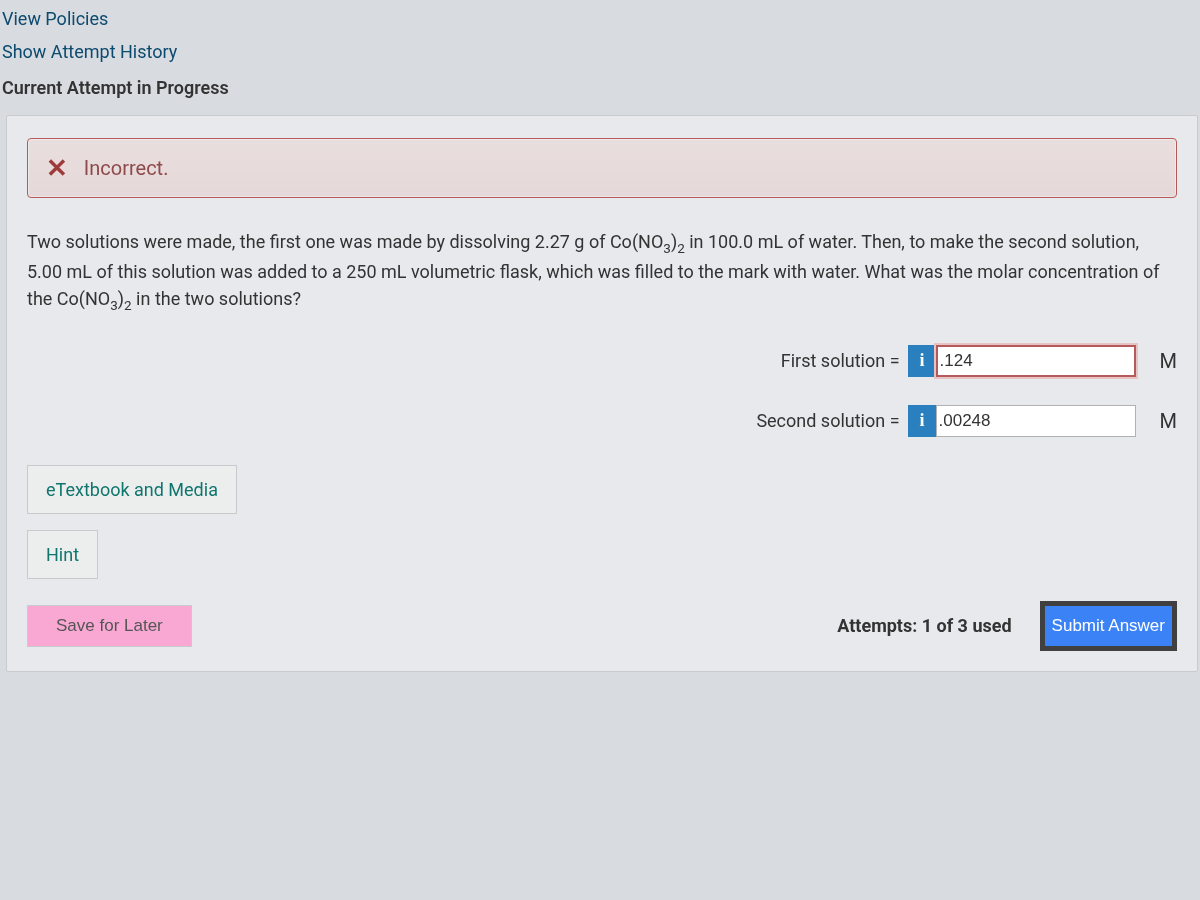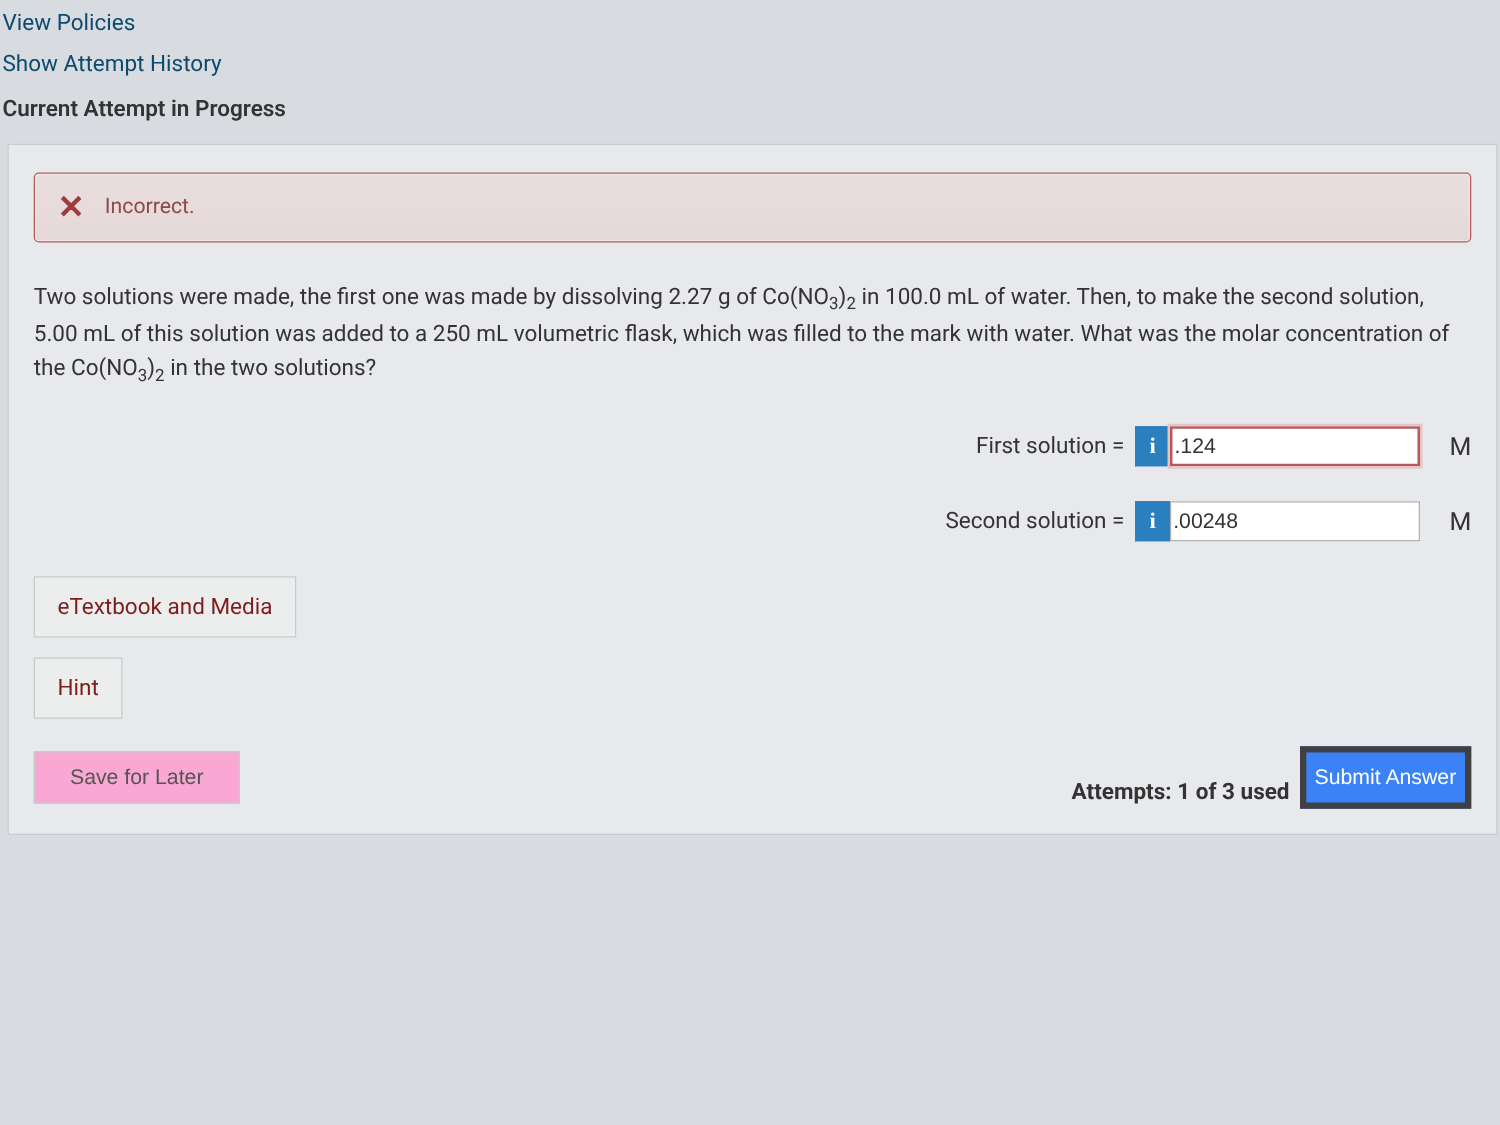--- a/index.html
+++ b/index.html
@@ -50,21 +50,21 @@
     box-shadow: inset 0 0 0 1px rgba(255,255,255,0.4);
   }
   .feedback-bar .x-icon {
     color: #9e3c3c;
     font-size: 26px;
     font-weight: 700;
     line-height: 1;
   }
   .feedback-bar .fb-text {
     color: #8e4a4a;
-    font-size: 17px;
+    font-size: 20px;
   }
   .question-text {
     color: #333;
     font-size: 18px;
     margin-bottom: 30px;
   }
   sub { font-size: 0.75em; vertical-align: sub; }
   .answer-row {
     display: flex;
     align-items: center;
@@ -111,43 +111,43 @@
     color: #333;
   }
   .link-row {
     margin: 8px 0 0 0;
   }
   .link-box {
     display: inline-block;
     border: 1px solid #c8cacc;
     background: #eceded;
     padding: 10px 18px;
-    color: #7f1d1d;
+    color: #0f766e;
     font-size: 18px;
     margin-bottom: 8px;
     cursor: pointer;
   }
   .footer-row {
     display: flex;
     align-items: center;
     justify-content: space-between;
     margin-top: 14px;
   }
   .save-btn {
     border: 1px solid #c8cacc;
     background: #f9a8d4;
     padding: 10px 28px;
     color: #555;
     font-size: 17px;
     cursor: pointer;
   }
   .footer-right {
     display: flex;
-    align-items: flex-end;
-    gap: 8px;
+    align-items: center;
+    gap: 28px;
   }
   .attempts-text {
     font-weight: 700;
     color: #333;
     font-size: 18px;
   }
   .submit-btn {
     background: #3b82f6;
     color: #fff;
     border: 5px solid #404040;

